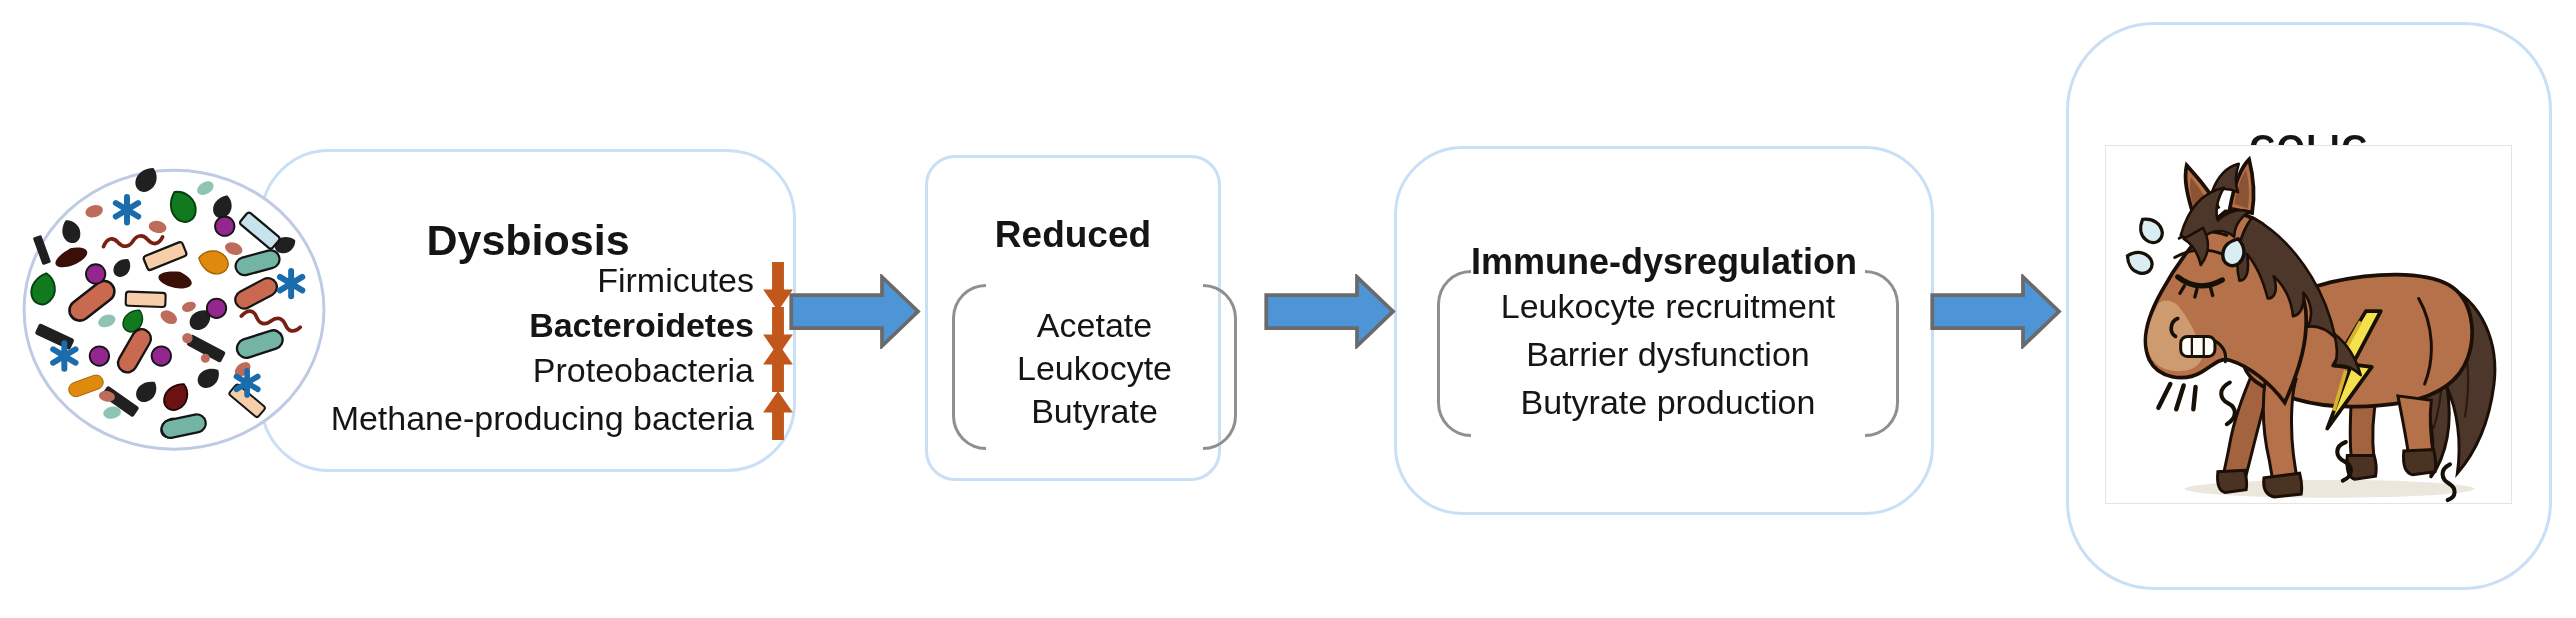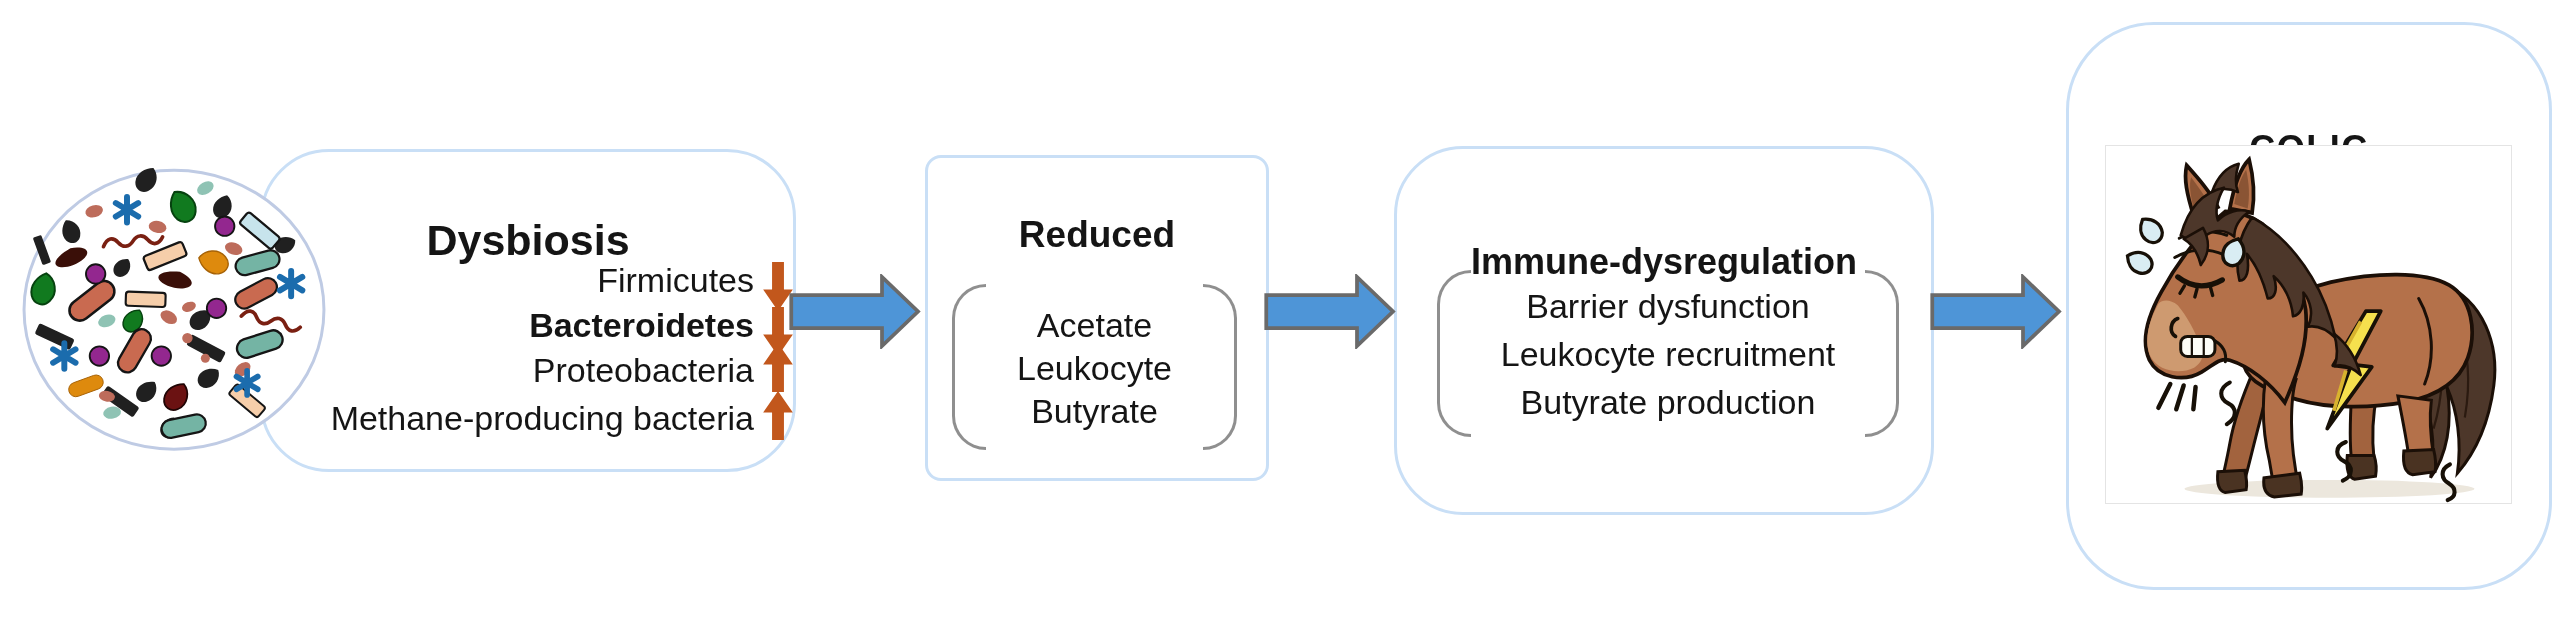--- a/index.html
+++ b/index.html
@@ -13,21 +13,21 @@
   }
   
   .box{
     position:absolute;
     background:#ffffff;
     border:3.7px solid #C9DFF6;
     box-sizing:border-box;
     z-index:1;
   }
   #dysbiosis-box{left:260px;top:149px;width:536px;height:323px;border-radius:69px;}
-  #scfa-box    {left:925px;top:155px;width:344px;height:326px;border-radius:16px;}
+  #scfa-box    {left:925px;top:155px;width:296px;height:326px;border-radius:30px;}
   #immune-box  {left:1394px;top:146px;width:540px;height:369px;border-radius:69px;}
   #colic-box   {left:2066px;top:22.4px;width:486px;height:568px;border-radius:88px;}
 
   .box-title{
     position:absolute;left:0;width:100%;
     text-align:center;font-weight:bold;color:#151515;
     line-height:1.12;
   }
   #dysbiosis-title{top:28px;font-size:43px;}
   #scfa-title{top:24px;font-size:37px;line-height:43px;}
@@ -243,22 +243,22 @@
   <svg class="flow-arrow" id="flow-arrow-2" width="132" height="75" viewBox="0 0 176 100">
     <polygon points="3,28 124,28 124,4 172,50 124,96 124,72 3,72" fill="#4E95D7" stroke="#6A6A6A" stroke-width="5"></polygon>
   </svg>
 
   <section class="box" id="immune-box">
     <h2 class="box-title" id="immune-title">Immune-dysregulation</h2>
     <div class="bracket-group" id="immune-bracket">
       <div class="bracket left"></div>
       <div class="bracket right"></div>
       <div class="bracket-items">
+        <div>Leukocyte recruitment</div>
         <div>Barrier dysfunction</div>
-        <div>Leukocyte recruitment</div>
         <div>Butyrate production</div>
       </div>
     </div>
   </section>
 
   <svg class="flow-arrow" id="flow-arrow-3" width="132" height="75" viewBox="0 0 176 100">
     <polygon points="3,28 124,28 124,4 172,50 124,96 124,72 3,72" fill="#4E95D7" stroke="#6A6A6A" stroke-width="5"></polygon>
   </svg>
 
   <section class="box" id="colic-box">

